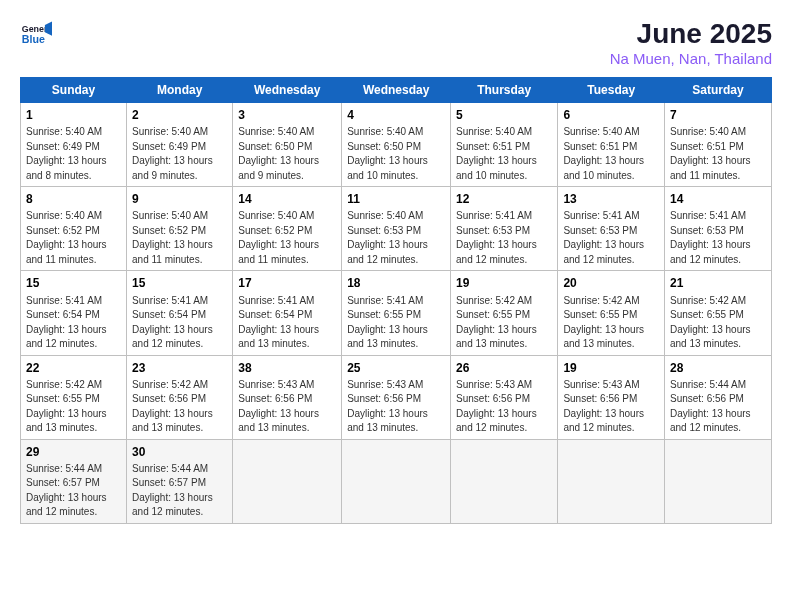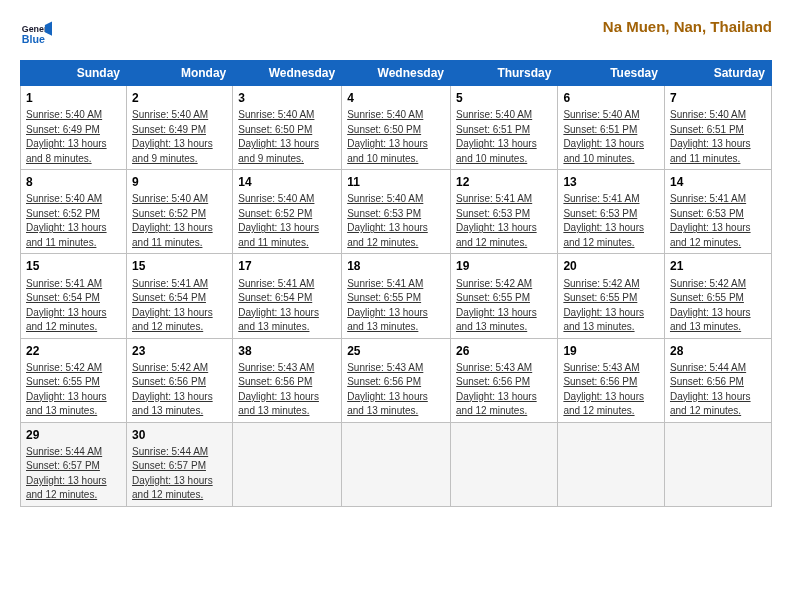--- a/index.html
+++ b/index.html
@@ -34,36 +34,36 @@
     .title-block {
       text-align: right;
     }
     .title-block h1 {
       font-size: 28px;
       font-weight: bold;
       color: #1a1a2e;
     }
     .title-block h2 {
       font-size: 15px;
-      font-weight: bold;
-      color: #a16207;
+      font-weight: normal;
+      color: #8b5cf6;
     }
     .calendar {
       width: 100%;
       border-collapse: collapse;
       font-size: 10.5px;
     }
     .calendar thead tr th {
       background: #1565c0;
       color: #fff;
       font-size: 12px;
       font-weight: bold;
       padding: 5px 6px;
       border: 1px solid #1565c0;
-      text-align: right;
+      text-align: center;
     }
     .calendar tbody tr td {
       border: 1px solid #c0c0c0;
       vertical-align: top;
       padding: 4px 5px;
       width: 113px;
       background: #fff;
       line-height: 1.35;
     }
     .calendar tbody tr:last-child td {
@@ -72,39 +72,39 @@
     }
     .day-num {
       font-weight: bold;
       font-size: 12px;
       display: block;
       margin-bottom: 1px;
     }
     .day-info {
       color: #333;
       font-size: 10px;
-      text-decoration: underline;
     }
     td.empty {
       background: #f5f5f5;
     }
   </style>
 </head>
 <body>
 
 <div class="page">
   <div class="header">
     <div class="logo">
       <svg class="logo-icon" viewBox="0 0 36 36">
         <text x="2" y="16" font-size="10" font-weight="bold" fill="#1a1a2e">General</text>
         <text x="2" y="28" font-size="12" font-weight="bold" fill="#1565c0">Blue</text>
         <polygon points="28,8 36,4 36,20 28,16" fill="#1565c0"></polygon>
       </svg>
     </div>
     <div class="title-block">
+      <h1>June 2025</h1>
       <h2>Na Muen, Nan, Thailand</h2>
     </div>
   </div>
 
   <table class="calendar">
     <thead>
       <tr>
       <th>Sunday</th>
           <th>Monday</th>
           <th>Wednesday</th>

